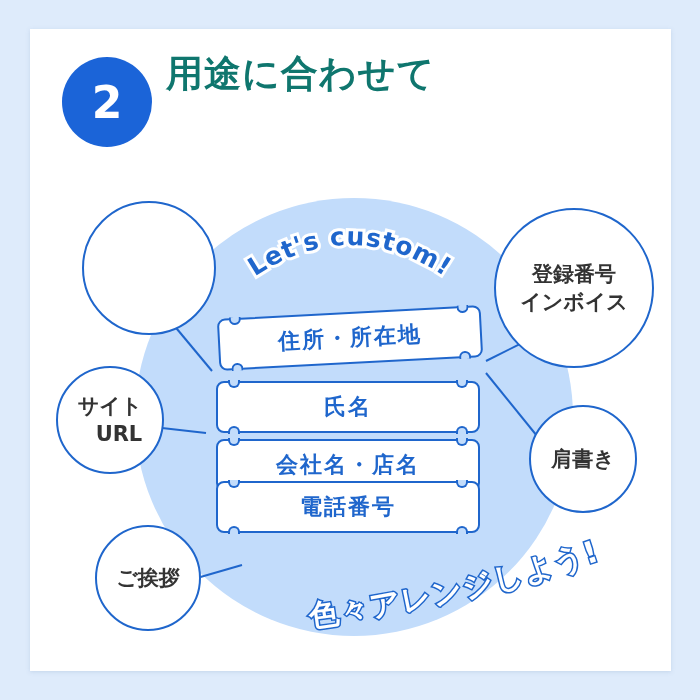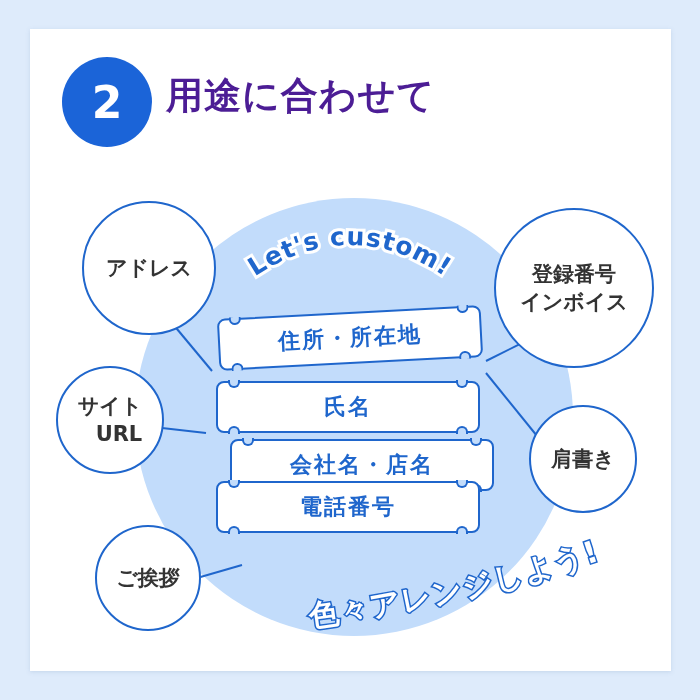--- a/index.html
+++ b/index.html
@@ -30,26 +30,26 @@
       background: #1b64d8;
       color: #ffffff;
       display: flex; align-items: center; justify-content: center;
       font-family: "DejaVu Sans", sans-serif;
       font-weight: bold;
       font-size: 44px;
     }
 
     .title {
       position: absolute;
-      left: 166px; top: 73px;
+      left: 166px; top: 51px;
       font-family: "DejaVu Sans", sans-serif;
       font-weight: bold;
       font-size: 37px;
       line-height: 46px;
-      color: #4c1d95;
+      color: #0f766e;
       letter-spacing: 1px;
       white-space: nowrap;
     }
 
     .big-circle {
       position: absolute;
       left: 135px; top: 198px;
       width: 438px; height: 438px;
       border-radius: 50%;
       background: #c2dcfb;
@@ -160,38 +160,37 @@
     <span class="notch bottom r"></span>
   <span>住所・所在地</span>
 </div>
 <div class="tag" style="left:216px;top:381px;width:264px;height:52px;">
   <span class="notch top l"></span>
     <span class="notch top r"></span>
   <span class="notch bottom l"></span>
     <span class="notch bottom r"></span>
   <span>氏名</span>
 </div>
-<div class="tag" style="left:216px;top:439px;width:264px;height:52px;margin-left:14px;">
+<div class="tag" style="left:216px;top:439px;width:264px;height:52px;">
   <span class="notch top l"></span>
     <span class="notch top r"></span>
   <span class="notch bottom l"></span>
     <span class="notch bottom r"></span>
   <span>会社名・店名</span>
 </div>
 <div class="tag" style="left:216px;top:481px;width:264px;height:52px;">
   <span class="notch top l"></span>
     <span class="notch top r"></span>
   <span class="notch bottom l"></span>
     <span class="notch bottom r"></span>
   <span>電話番号</span>
 </div>
 
 <div class="bubble" style="left:82px;top:201px;width:134px;height:134px;">
   <div>
-    <div>アドレス</div>
   </div>
 </div>
 
 <div class="bubble" style="left:56px;top:366px;width:108px;height:108px;text-align:right;">
   <div>
     <div>サイト</div>
     <div>URL</div>
   </div>
 </div>
 

